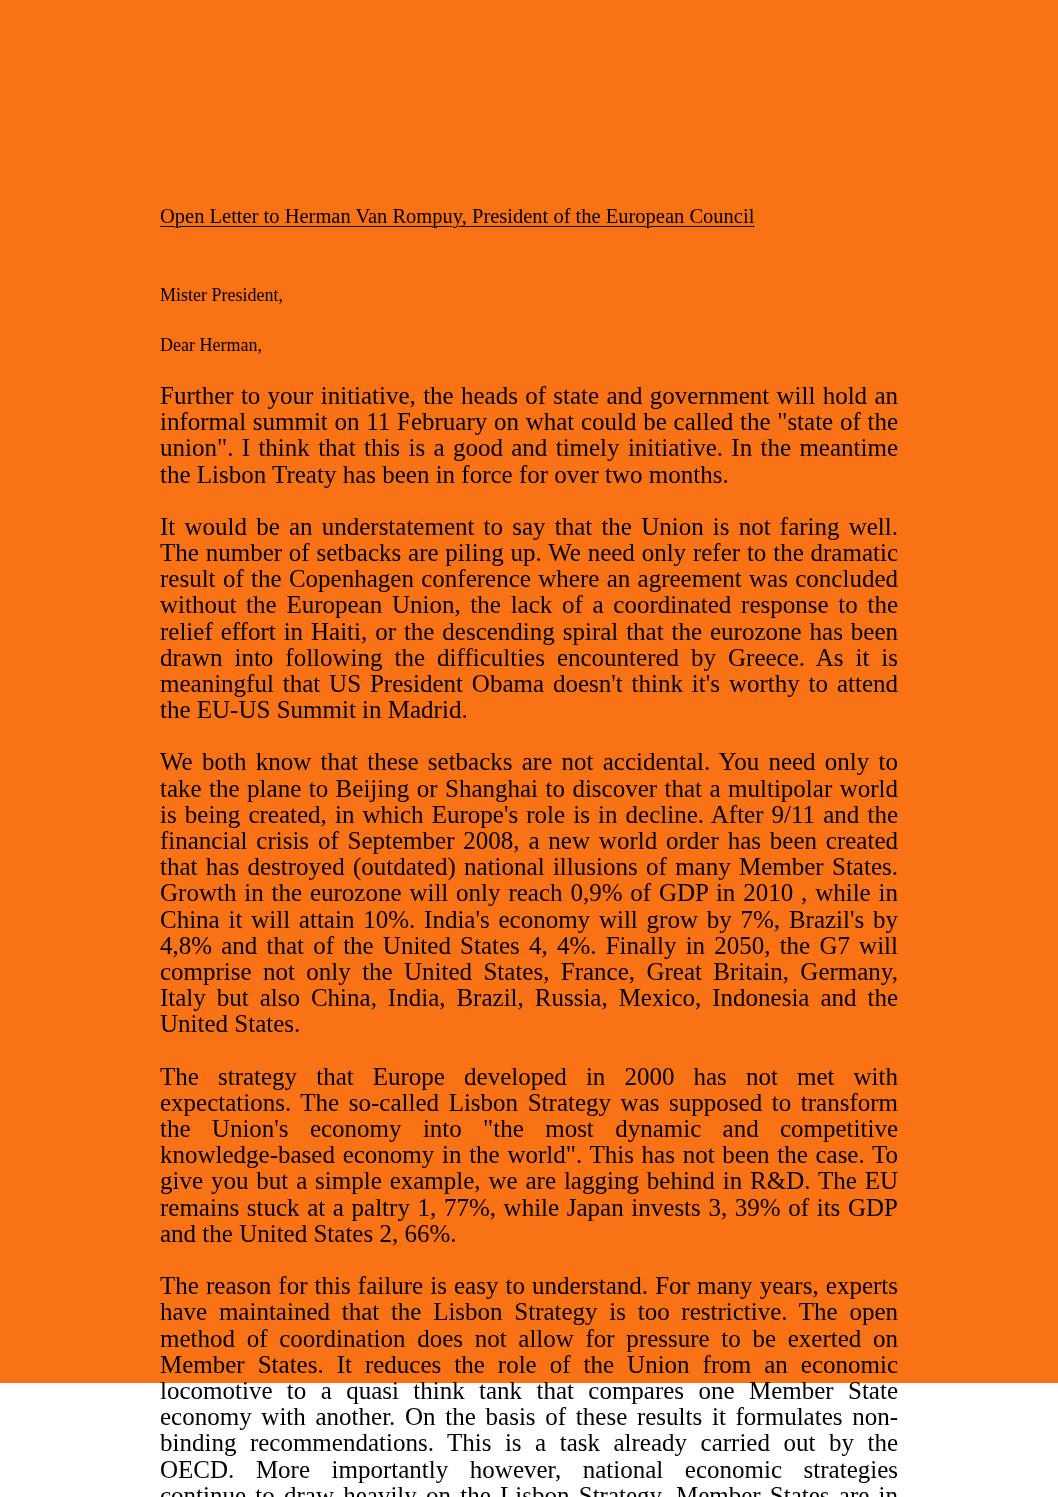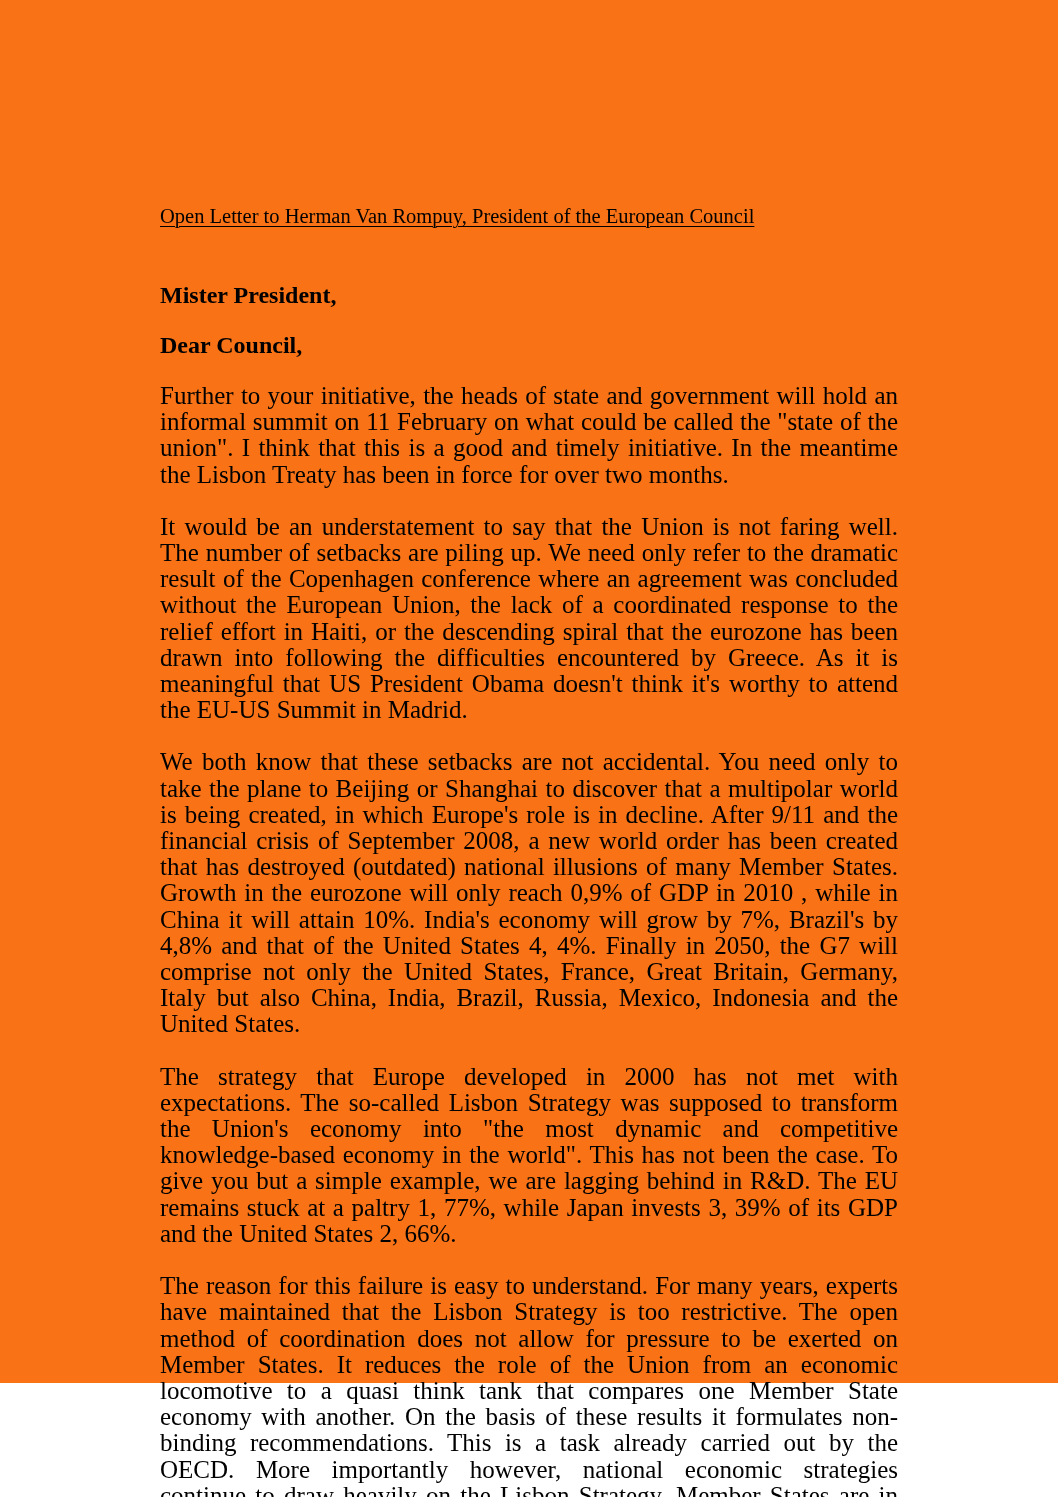--- a/index.html
+++ b/index.html
@@ -33,24 +33,23 @@
       font-size: 20.5px;
       line-height: 26px;
       text-decoration: underline;
       text-underline-offset: 3px;
       text-decoration-thickness: 1px;
       margin: 0;
       font-weight: normal;
       white-space: nowrap;
     }
     .salutation {
-      font-size: 24px;
+      font-size: 18px;
       line-height: 26px;
       margin: 0;
-      font-weight: bold;
     }
     .sal-1 { margin-top: 53px; }
     .sal-2 { margin-top: 24px; }
     .para {
       font-size: 25px;
       line-height: 26.2px;
       text-align: justify;
       margin: 0;
       hyphens: none;
     }
@@ -61,21 +60,21 @@
     .p5 { margin-top: 26px; }
   </style>
 </head>
 <body>
 
 <div class="page">
   <div class="content">
     <h1 class="title">Open Letter to Herman Van Rompuy, President of the European Council</h1>
 
     <p class="salutation sal-1">Mister President,</p>
-    <p class="salutation sal-2">Dear Council,</p>
+    <p class="salutation sal-2">Dear Herman,</p>
 
     <p class="para p1">Further to your initiative, the heads of state and government will hold an informal summit on 11 February on what could be called the "state of the union". I think that this is a good and timely initiative. In the meantime the Lisbon Treaty has been in force for over two months.</p>
     <p class="para p2">It would be an understatement to say that the Union is not faring well. The number of setbacks are piling up. We need only refer to the dramatic result of the Copenhagen conference where an agreement was concluded without the European Union, the lack of a coordinated response to the relief effort in Haiti, or the descending spiral that the eurozone has been drawn into following the difficulties encountered by Greece. As it is meaningful that US President Obama doesn't think it's worthy to attend the EU-US Summit in Madrid.</p>
     <p class="para p3">We both know that these setbacks are not accidental. You need only to take the plane to Beijing or Shanghai to discover that a multipolar world is being created, in which Europe's role is in decline. After 9/11 and the financial crisis of September 2008, a new world order has been created that has destroyed (outdated) national illusions of many Member States. Growth in the eurozone will only reach 0,9% of GDP in 2010 , while in China it will attain 10%. India's economy will grow by 7%, Brazil's by 4,8% and that of the United States 4, 4%. Finally in 2050, the G7 will comprise not only the United States, France, Great Britain, Germany, Italy but also China, India, Brazil, Russia, Mexico, Indonesia and the United States.</p>
     <p class="para p4">The strategy that Europe developed in 2000 has not met with expectations. The so-called Lisbon Strategy was supposed to transform the Union's economy into "the most dynamic and competitive knowledge-based economy in the world". This has not been the case. To give you but a simple example, we are lagging behind in R&amp;D. The EU remains stuck at a paltry 1, 77%, while Japan invests 3, 39% of its GDP and the United States 2, 66%.</p>
     <p class="para p5">The reason for this failure is easy to understand. For many years, experts have maintained that the Lisbon Strategy is too restrictive. The open method of coordination does not allow for pressure to be exerted on Member States. It reduces the role of the Union from an economic locomotive to a quasi think tank that compares one Member State economy with another. On the basis of these results it formulates non-binding recommendations. This is a task already carried out by the OECD. More importantly however, national economic strategies continue to draw heavily on the Lisbon Strategy. Member States are in the driving seat, rather than European institutions. In other words, the European economy is not seen as a unit that must overcome serious obstacles in comparison to China, the United States, and India</p>
   </div>
 </div>
 
 </body></html>

